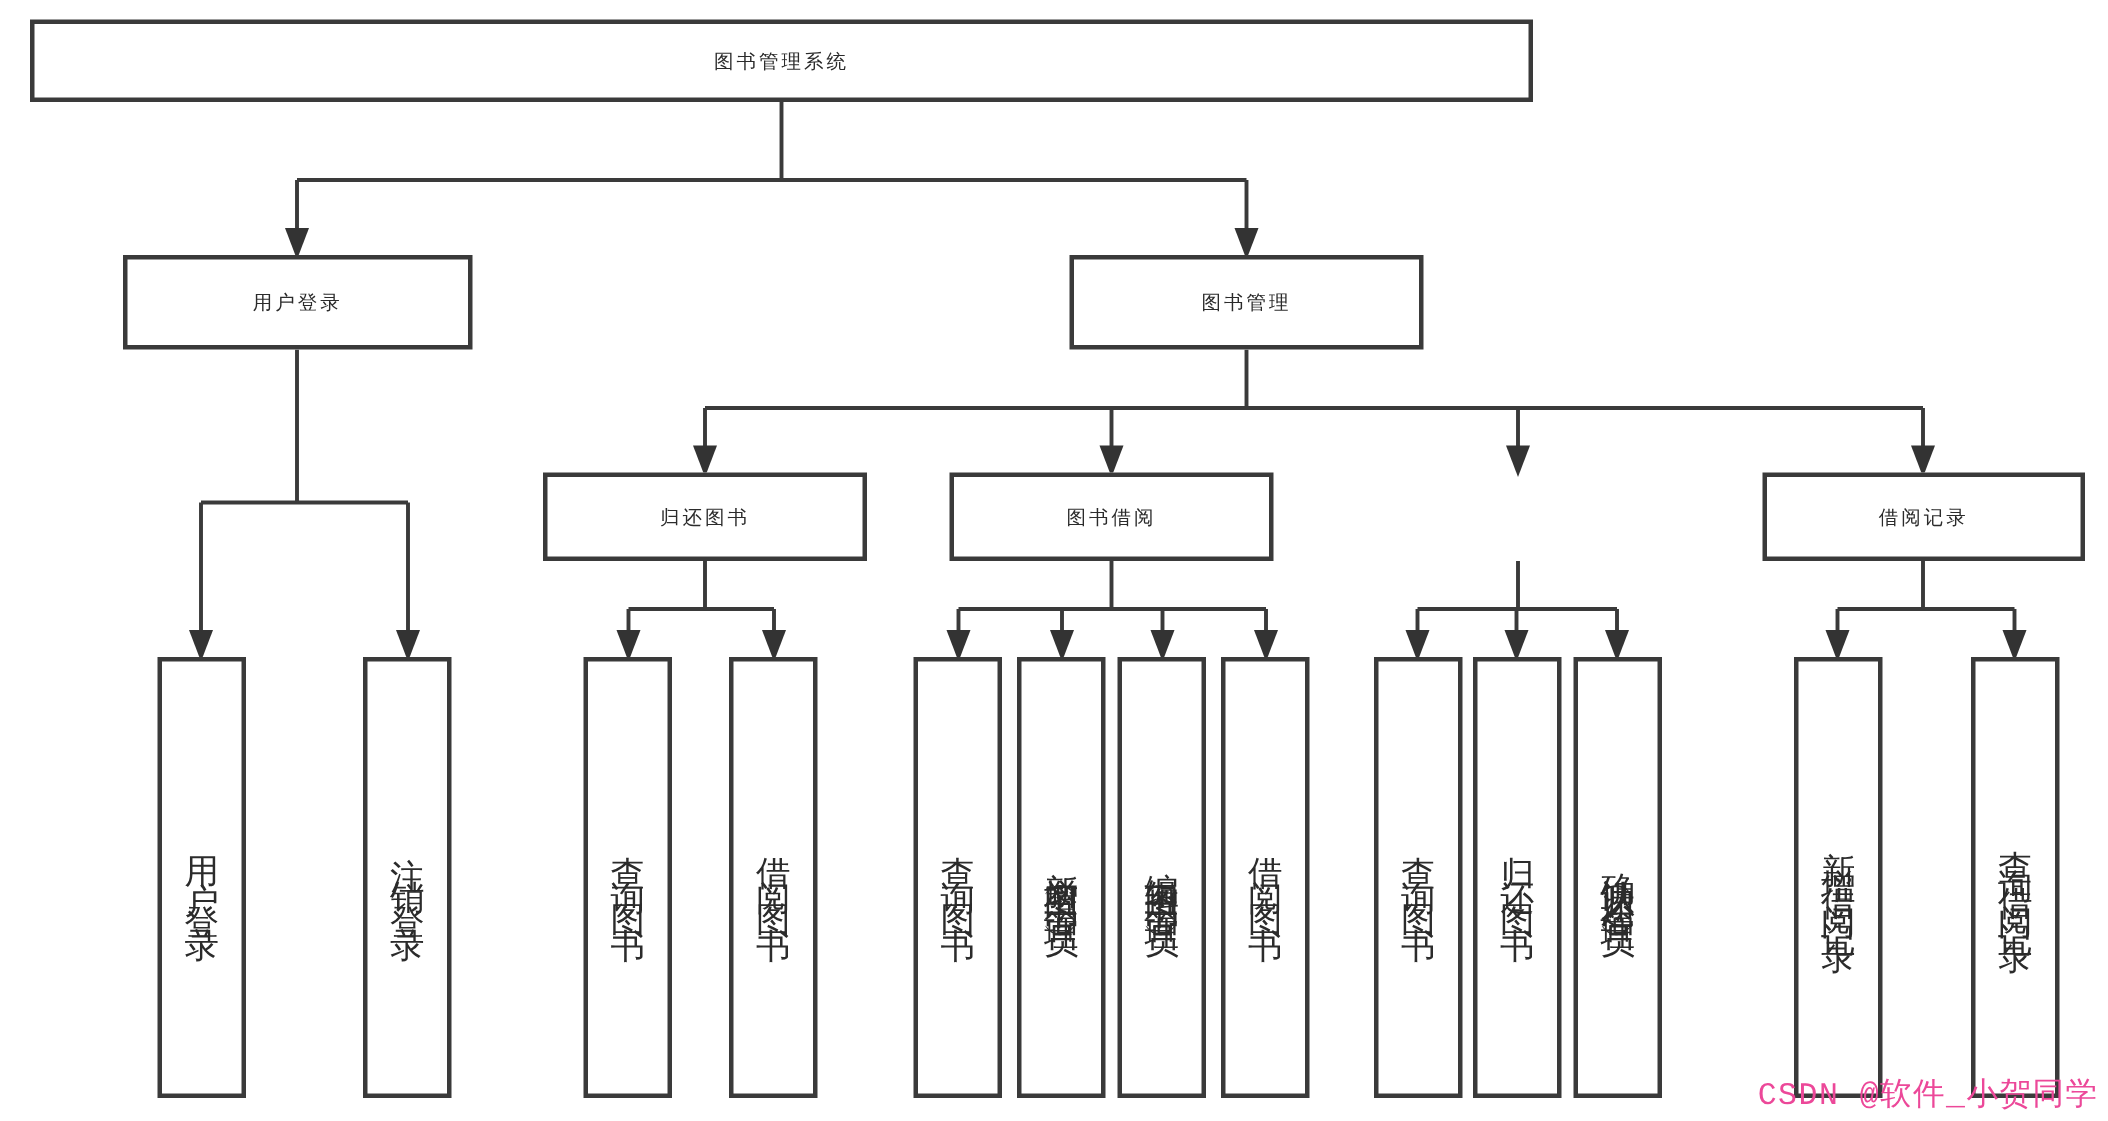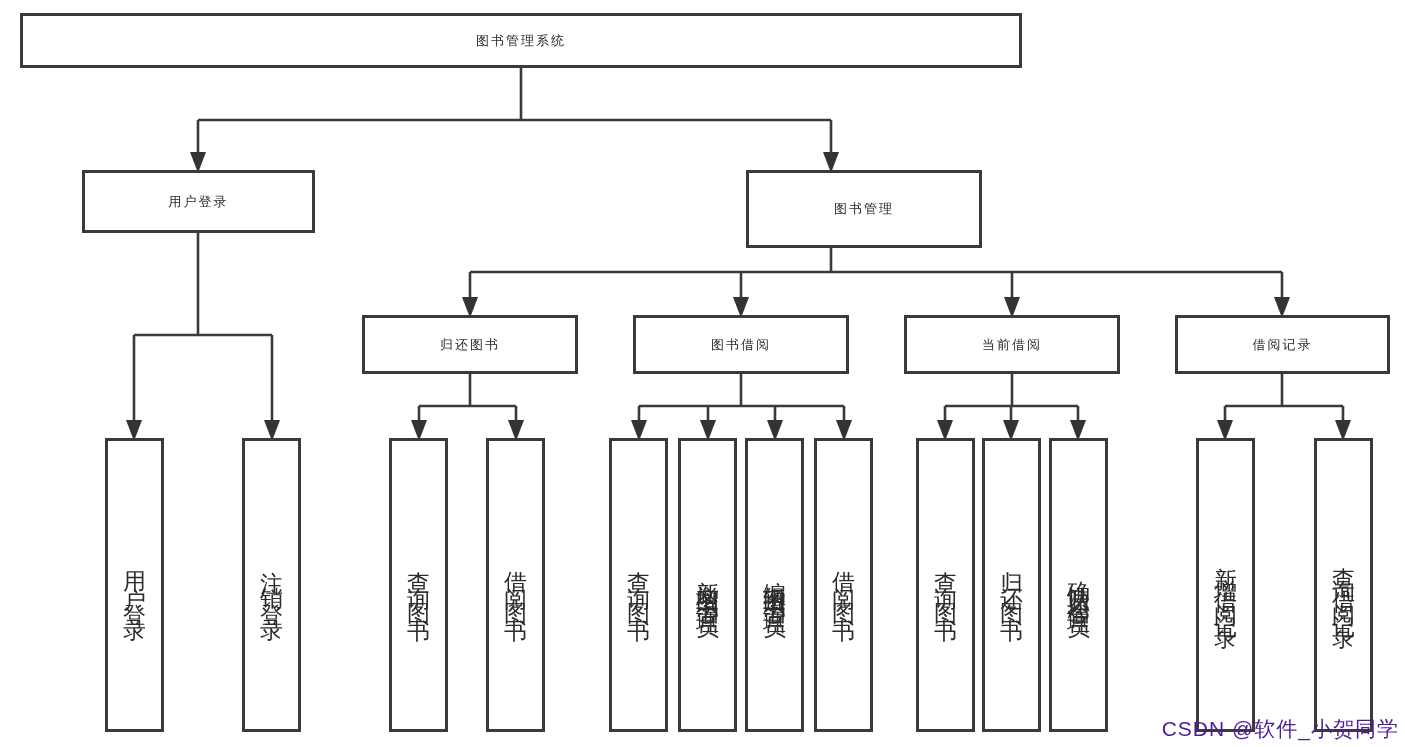--- a/index.html
+++ b/index.html
@@ -92,32 +92,29 @@
     </g>
   </svg>
 
   <div class="box hbox" style="left:20px; top:13px; width:1002px; height:55px;">
     <span>图书管理系统</span>
   </div>
 
   <div class="box hbox" style="left:82px; top:170px; width:233px; height:63px;">
     <span>用户登录</span>
   </div>
-  <div class="box hbox" style="left:746px; top:170px; width:236px; height:78px;font-family:Liberation Serif, serif;">
+  <div class="box hbox" style="left:713px; top:170px; width:236px; height:63px;font-family:Liberation Serif, serif;">
     <span>图书管理</span>
   </div>
 
   <div class="box hbox" style="left:362px; top:315px; width:216px; height:59px;">
     <span>归还图书</span>
   </div>
   <div class="box hbox" style="left:633px; top:315px; width:216px; height:59px;">
     <span>图书借阅</span>
-  </div>
-  <div class="box hbox" style="left:904px; top:315px; width:216px; height:59px;">
-    <span>当前借阅</span>
   </div>
   <div class="box hbox" style="left:1175px; top:315px; width:215px; height:59px;">
     <span>借阅记录</span>
   </div>
 
   <div class="box leaf ls-wide" style="left:105px; top:438px; width:59px; height:294px;">
     <span>用户登录</span>
   </div>
   <div class="box leaf ls-wide" style="left:242px; top:438px; width:59px; height:294px;">
     <span>注销登录</span>
@@ -149,15 +146,15 @@
   <div class="box leaf ls-tight" style="left:1049px; top:438px; width:59px; height:294px;">
     <span>确认归还（管理员）</span>
   </div>
   <div class="box leaf ls-mid" style="left:1196px; top:438px; width:59px; height:294px;">
     <span>新增借阅记录</span>
   </div>
   <div class="box leaf ls-mid" style="left:1314px; top:438px; width:59px; height:294px;">
     <span>查询借阅记录</span>
   </div>
 
-  <div class="watermark" style="color: #4c1d95;">CSDN @软件_小贺同学</div>
+  <div class="watermark" style="color: #ec4899; font-family: Liberation Mono, monospace;">CSDN @软件_小贺同学</div>
 
 </div>
 
 </body></html>

